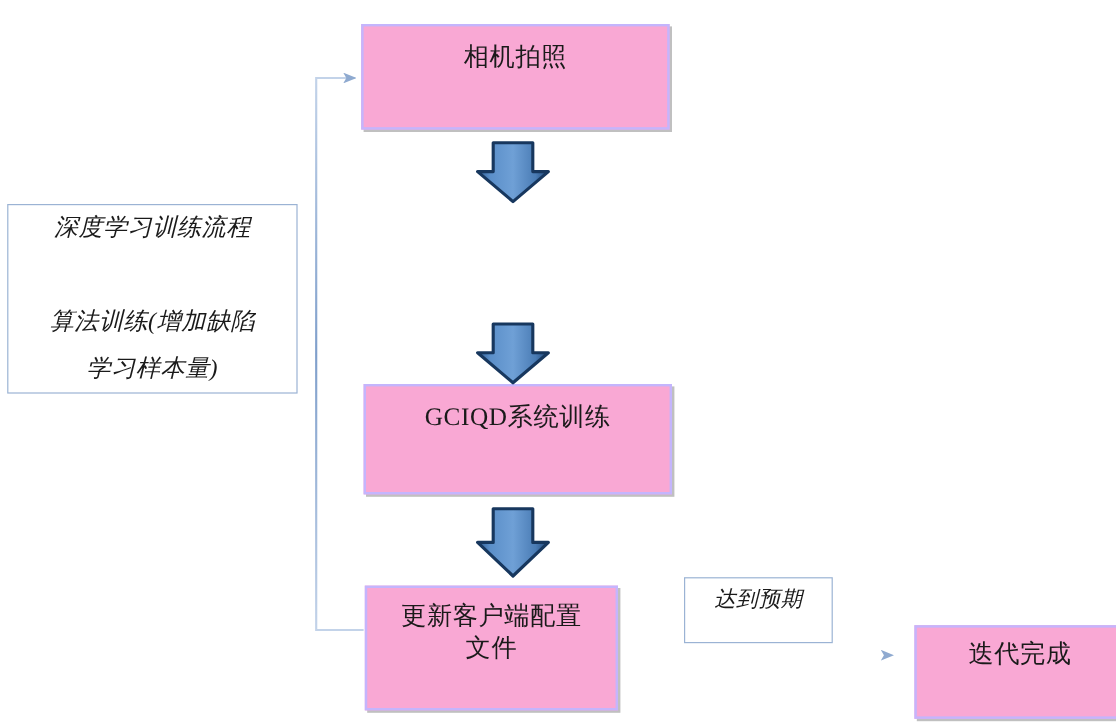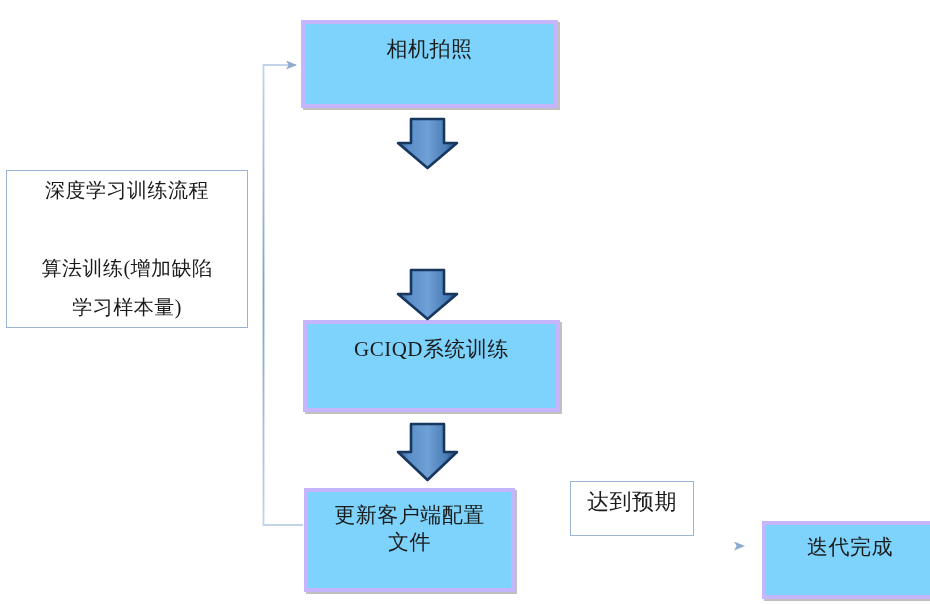--- a/index.html
+++ b/index.html
@@ -19,22 +19,22 @@
     position: absolute;
     left: 0; top: 0;
     width: 930px;
     height: 605px;
   }
 
   
   .node {
     position: absolute;
     box-sizing: border-box;
-    background: #7dd3fc;
-    border: 4px solid #c4b5fd;
+    background: #f9a8d4;
+    border: 2px solid #c4b5fd;
     box-shadow: 2px 2px 0 0 rgba(140,140,140,0.55);
   }
   .node .node-text {
     position: absolute;
     left: 0;
     right: 0;
     text-align: center;
     font-size: 21px;
     line-height: 1.28;
     color: #1a1a1a;
@@ -44,32 +44,33 @@
 
   
   .note {
     position: absolute;
     box-sizing: border-box;
     background: #ffffff;
     border: 1.5px solid #9bb3d4;
     display: flex;
     align-items: flex-start;
     justify-content: center;
+    font-style: italic;
   }
   .note .note-text {
     text-align: center;
     font-size: 20px;
     line-height: 1.95;
     color: #1a1a1a;
     letter-spacing: 0.5px;
     white-space: pre-line;
   }
   .note.compact .note-text {
     line-height: 1.2;
-    font-size: 22px;
+    font-size: 18px;
   }
 
   
   #wires {
     position: absolute;
     left: 0; top: 0;
     width: 930px;
     height: 605px;
     pointer-events: none;
   }

